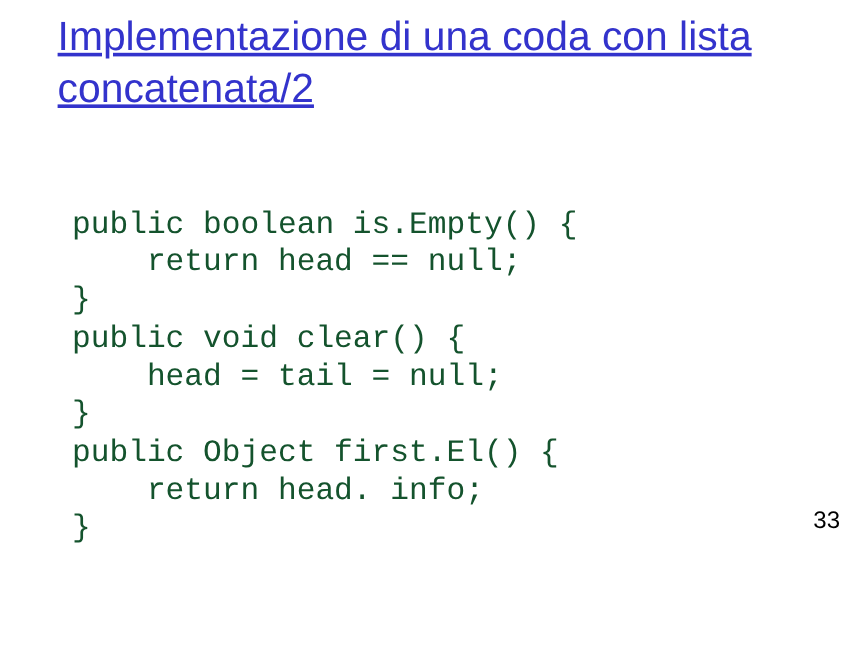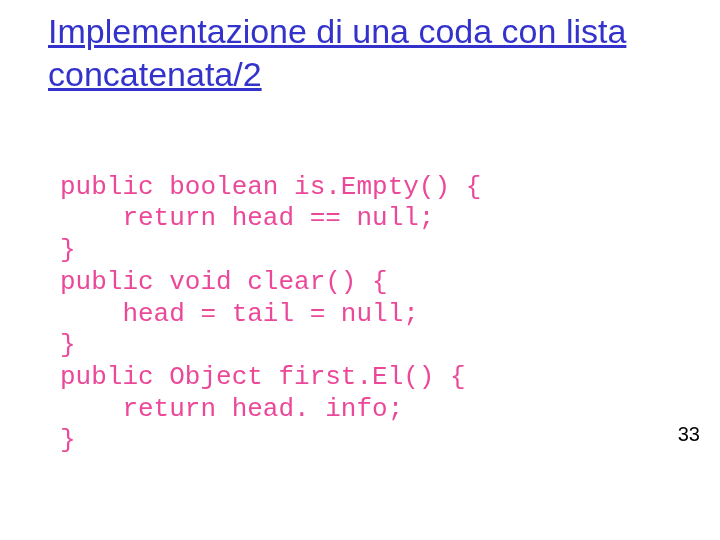--- a/index.html
+++ b/index.html
@@ -29,21 +29,21 @@
     font-weight: 400;
   }
   .code {
     position: absolute;
     left: 60px;
     top: 140px;
     width: 600px;
     font-family: "Courier New", Courier, monospace;
     font-size: 26px;
     line-height: 1.22;
-    color: #ec4899;
+    color: #14532d;
     white-space: pre;
   }
   .pagenum {
     position: absolute;
     right: 20px;
     bottom: 14px;
     font-size: 20px;
     color: #000000;
   }
 </style>

